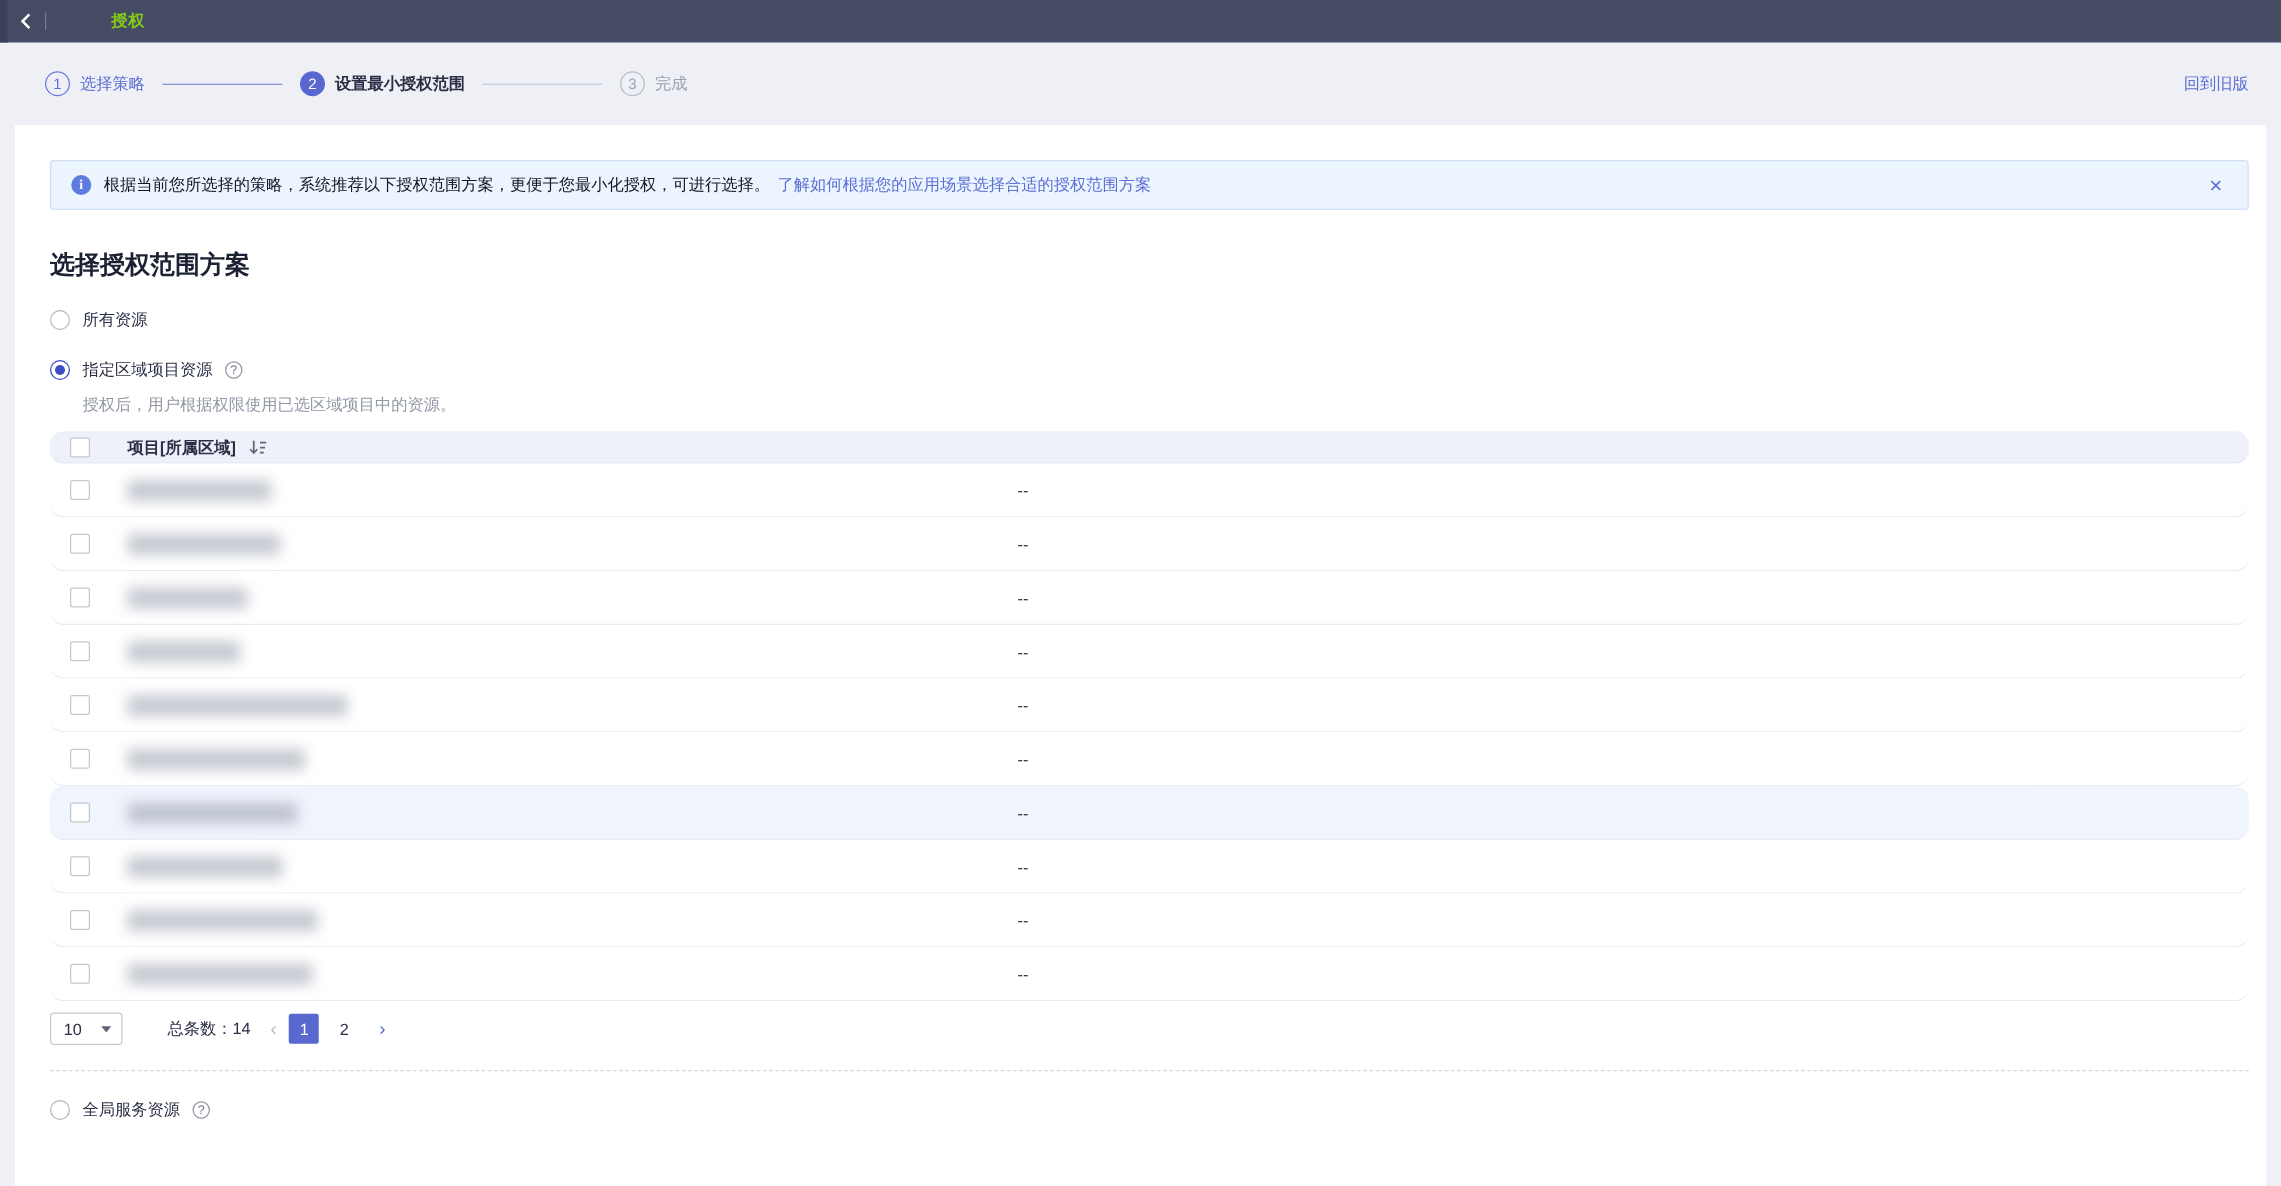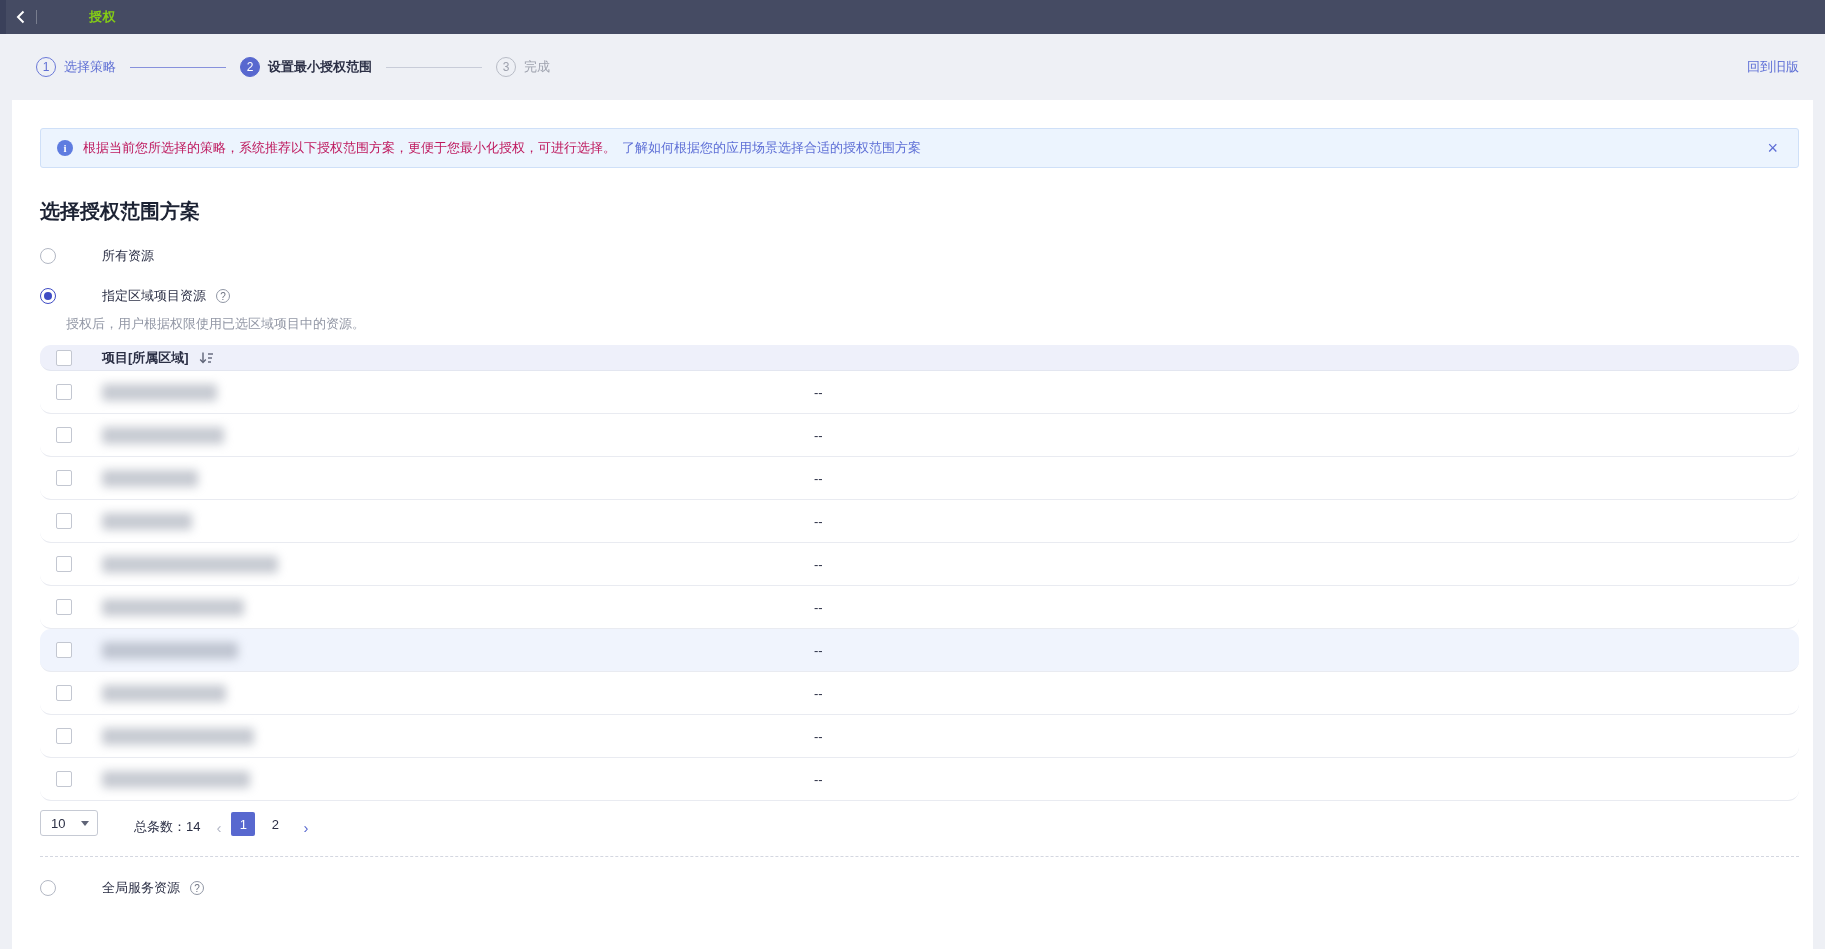--- a/index.html
+++ b/index.html
@@ -29,31 +29,31 @@
   .step-connector.blue { background:#8791dc; }
   .step-connector.gray { background:#c8ccd8; }
   .back-old-link { color:#5e6fd6; font-size:13px; cursor:pointer; text-decoration:none; }
 
   
   .card { margin:0 12px; background:#fff; min-height:849px; padding:28px 14px 40px 28px; }
 
   
   .banner { height:40px; background:#ecf4fe; border:1px solid #cfe0f8; border-radius:3px; display:flex; align-items:center; padding:0 16px; }
   .info-icon { width:16px; height:16px; border-radius:50%; background:#5e7ce0; color:#fff; font-size:11px; font-weight:bold; display:inline-flex; align-items:center; justify-content:center; margin-right:10px; flex:0 0 auto; font-family:"Liberation Serif",serif; }
-  .banner-text { color:#be185d; }
+  .banner-text { color:#0f172a; }
   .banner-link { color:#5e6fd6; margin-left:6px; cursor:pointer; }
   .banner-close { margin-left:auto; color:#5f6fd6; font-size:18px; line-height:1; cursor:pointer; padding:2px 4px; }
 
   
   .section-heading { margin-top:30px; font-size:20px; font-weight:bold; color:#1c2233; }
   .radio-row { margin-top:22px; display:flex; align-items:center; gap:10px; cursor:pointer; }
   .radio { width:16px; height:16px; border-radius:50%; border:1px solid #b3b8c4; background:#fff; position:relative; flex:0 0 auto; }
   .radio.checked { border:1px solid #3f4cc4; }
   .radio.checked::after { content:""; position:absolute; left:3px; top:3px; width:8px; height:8px; border-radius:50%; background:#3f4cc4; }
-  .radio-label { color:#2b2f45;margin-left:36px; }
+  .radio-label { color:#2b2f45; }
   .help-icon { width:14px; height:14px; border-radius:50%; border:1px solid #9197a5; color:#6e7382; font-size:10px; display:inline-flex; align-items:center; justify-content:center; cursor:pointer; }
   .radio-hint { margin:10px 0 0 26px; color:#9297a5; }
 
   
   .table-toolbar { margin-top:38px; display:flex; align-items:center; justify-content:space-between; }
   .count-text { color:#2b2f45; }
   .search-box { width:298px; height:30px; border:1px solid #c9cdd7; border-radius:3px; display:flex; align-items:center; padding:0 8px 0 10px; background:#fff; }
   .search-box input { flex:1; border:none; outline:none; font-size:13px; font-family:inherit; color:#2b2f45; background:transparent; }
   .search-box input::placeholder { color:#b9bdc9; }
   .search-icon { flex:0 0 auto; display:flex; cursor:pointer; }
@@ -65,21 +65,21 @@
   .t-head .cell-desc { font-weight:bold; border-left:1px solid #dde0ec; padding-left:14px; height:16px; line-height:16px; }
   .cell-check { display:flex; justify-content:center; }
   .checkbox { width:16px; height:16px; border:1px solid #c3c7d1; border-radius:2px; background:#fff; cursor:pointer; }
   .sort-icon { display:flex; cursor:pointer; }
   .t-body .t-row { height:43px; border-bottom:1px solid #e9ebf1; background:#fff; cursor:pointer; }
   .t-body .t-row.hl { background:#f0f4fd; }
   .redacted { height:17px; border-radius:2px; background:#8f96a5; opacity:.5; filter:blur(5px); margin-left:14px; }
   .cell-desc-val { padding-left:14px; color:#2b2f45; }
 
   
-  .pager { margin-top:9px; display:flex; align-items:flex-end; }
+  .pager { margin-top:9px; display:flex; align-items:center; }
   .page-size { width:58px; height:26px; border:1px solid #c6cad4; border-radius:3px; display:flex; align-items:center; justify-content:space-between; padding:0 8px 0 10px; cursor:pointer; background:#fff; }
   .caret-down { width:0; height:0; border-left:4px solid transparent; border-right:4px solid transparent; border-top:5px solid #5f6477; }
   .total-wrap { margin-left:36px; color:#2b2f45; }
   .pg-chevron { border:none; background:none; font-size:15px; margin-left:16px; cursor:pointer; font-family:inherit; }
   .pg-prev { color:#b4b8c7; }
   .pg-next { color:#5868cf; }
   .pages { display:flex; align-items:center; margin-left:10px; gap:8px; }
   .page-btn { width:24px; height:24px; border:none; border-radius:2px; background:transparent; color:#2b2f45; font-size:13px; cursor:pointer; font-family:inherit; }
   .page-btn.active { background:#5868cf; color:#fff; }
 

